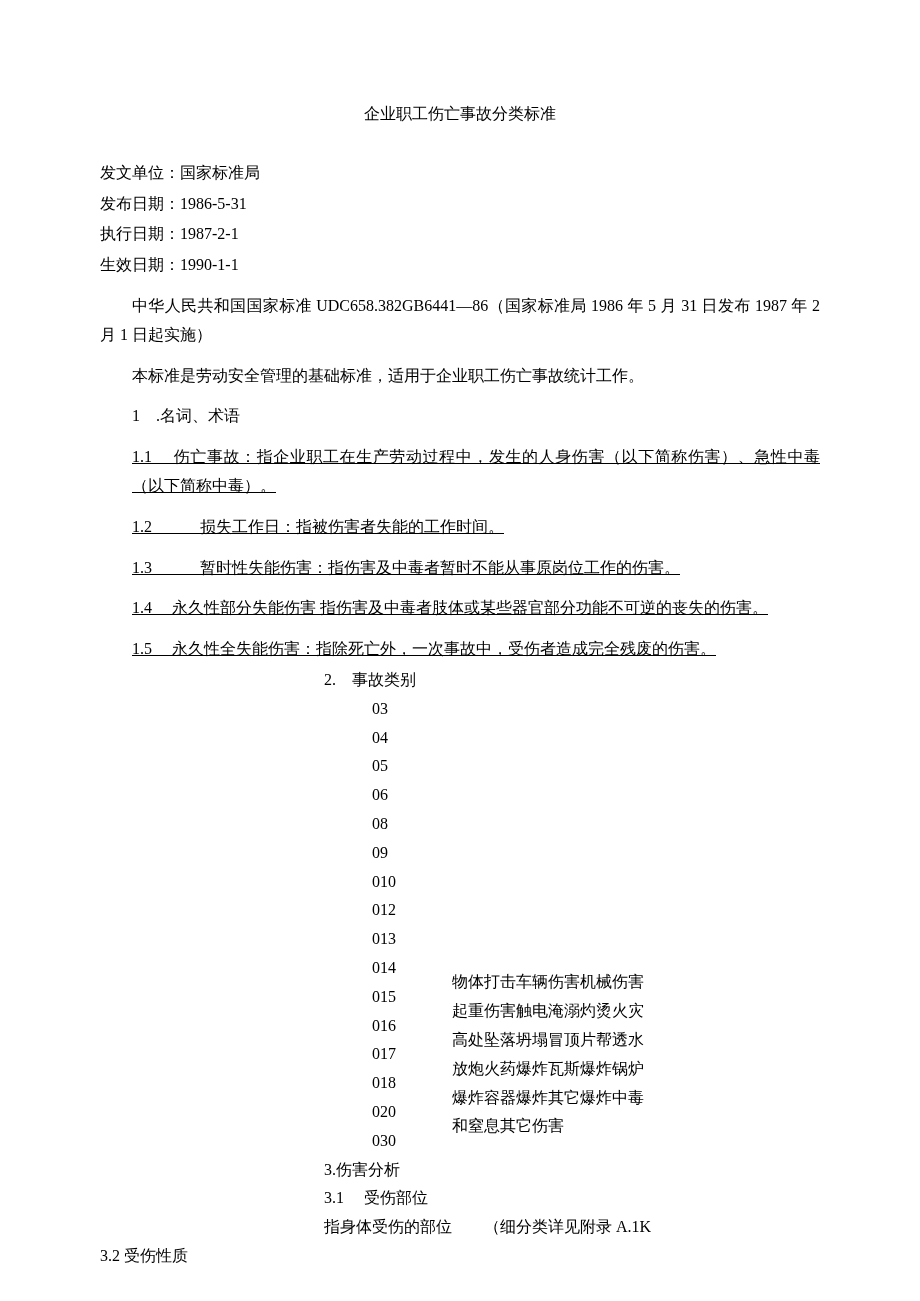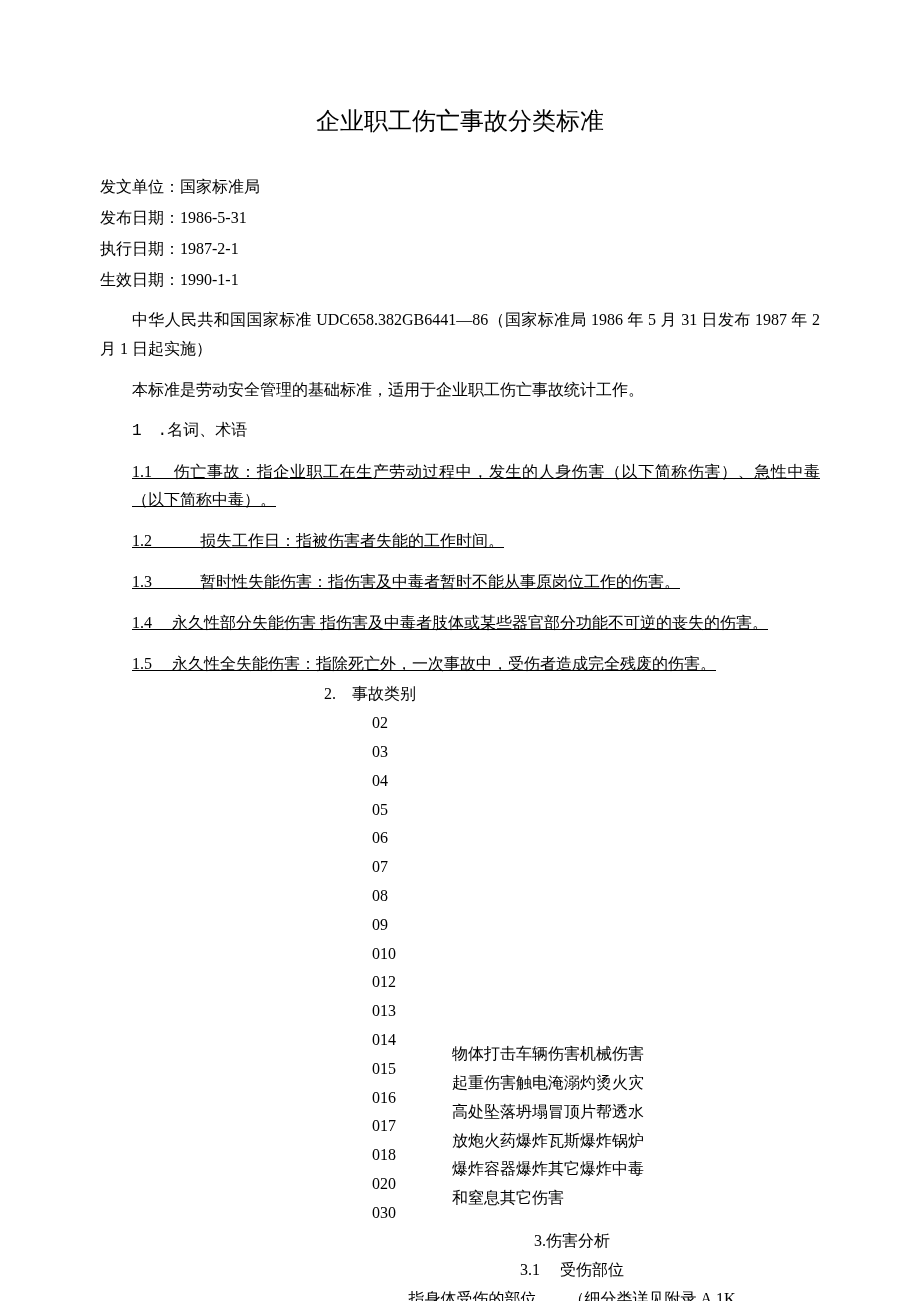--- a/index.html
+++ b/index.html
@@ -11,38 +11,37 @@
       font-family: "SimSun", "宋体", serif;
       font-size: 16px;
       line-height: 1.8;
       color: #000;
       background: #fff;
       width: 920px;
       padding: 100px 100px 50px 100px;
     }
     .title {
       text-align: center;
-      font-size: 24px;
+      font-size: 16px;
       font-weight: normal;
       margin-bottom: 30px;
     }
     .meta-line {
       margin-bottom: 2px;
     }
     .indent-1 {
       text-indent: 2em;
     }
     .para {
       margin-bottom: 2px;
       text-align: justify;
       margin-top: 12px;
     }
     .section-num {
       padding-left: 2em;
-      font-family: Liberation Mono, monospace;
     }
     .sub-item {
       padding-left: 2em;
       text-decoration: underline;
     }
     .category-block {
       margin-left: 14em;
     }
     .category-header {
     }
@@ -57,21 +56,20 @@
       padding-left: 3em;
       width: 8em;
     }
     .text-column {
       width: 12em;
       text-align: justify;
       text-justify: inter-ideograph;
     }
     .section3 {
       margin-left: 14em;
-      text-align: center;
     }
     .no-indent {
       text-indent: 0;
     }
   </style>
 </head>
 <body>
 
 <h1 class="title">企业职工伤亡事故分类标准</h1>
 
@@ -93,26 +91,24 @@
 
 <div class="para section-num">1　.名词、术语</div>
 <div class="para sub-item">1.1　 伤亡事故：指企业职工在生产劳动过程中，发生的人身伤害（以下简称伤害）、急性中毒（以下简称中毒）。</div>
 <div class="para sub-item">1.2　　　损失工作日：指被伤害者失能的工作时间。</div>
 <div class="para sub-item">1.3　　　暂时性失能伤害：指伤害及中毒者暂时不能从事原岗位工作的伤害。</div>
 <div class="para sub-item">1.4　 永久性部分失能伤害  指伤害及中毒者肢体或某些器官部分功能不可逆的丧失的伤害。</div>
 <div class="para sub-item">1.5　 永久性全失能伤害：指除死亡外，一次事故中，受伤者造成完全残废的伤害。</div>
 
 <div class="category-block">
   <div class="category-header">2.　事故类别</div>
-  <div class="num-list">02</div>
   <div class="num-list">03</div>
   <div class="num-list">04</div>
   <div class="num-list">05</div>
   <div class="num-list">06</div>
-  <div class="num-list">07</div>
   <div class="num-list">08</div>
   <div class="num-list">09</div>
   <div class="num-list">010</div>
   <div class="num-list">012</div>
   <div class="num-list">013</div>
   <div class="flex-bottom">
     <div class="num-column">
       <div>014</div>
       <div>015</div>
       <div>016</div>

